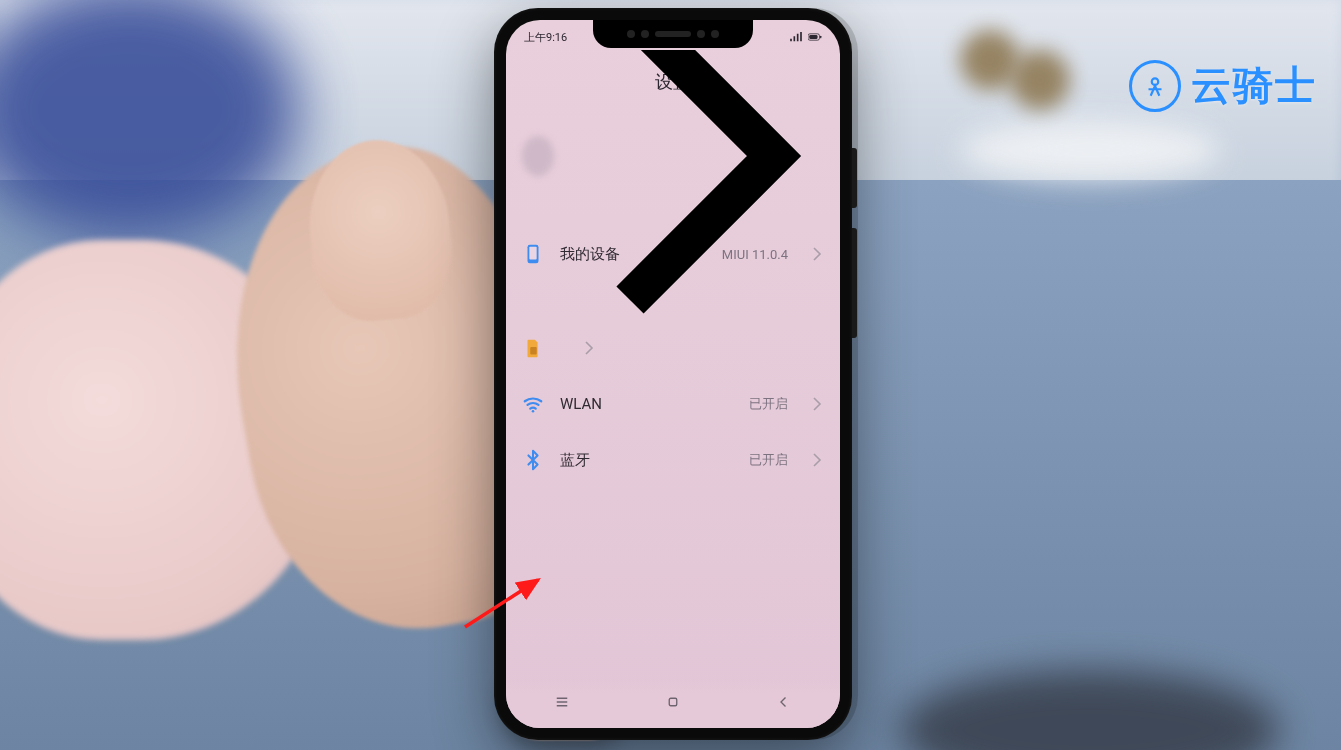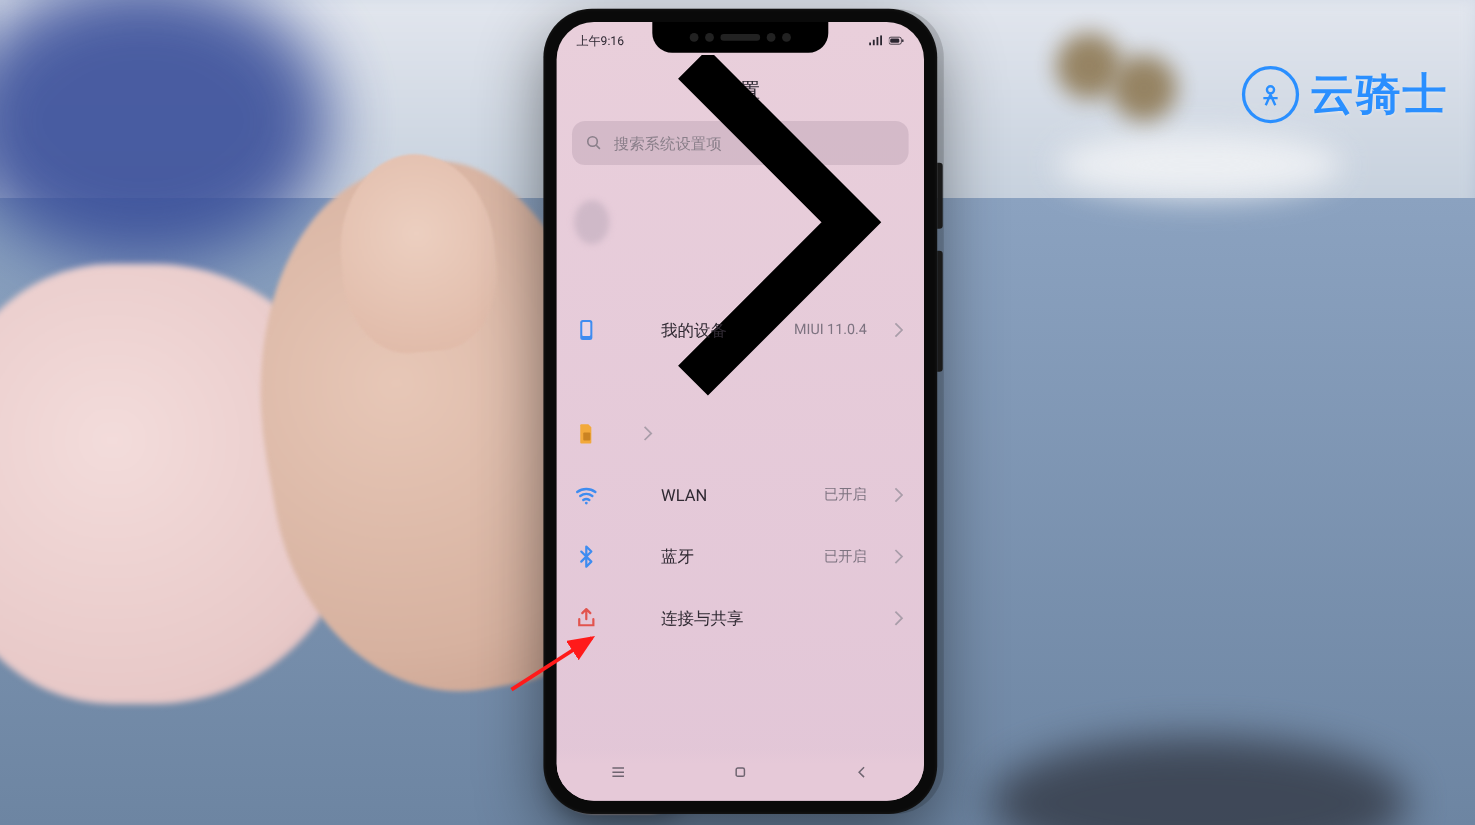--- a/index.html
+++ b/index.html
@@ -210,21 +210,21 @@
     padding: 0 18px 0 16px;
     gap:16px;
     color:#302a33;
     font-size:15px;
     position:relative;
   }
   .row .icn{
     width:22px;height:22px;flex:0 0 22px;
     display:flex;align-items:center;justify-content:center;
   }
-  .row .lbl{flex:1;margin-left:41px;}
+  .row .lbl{flex:1;}
   .row .val{ font-size:13px; color:#7d7380;}
   .row .chev{ width:10px;height:16px; color:#a99da9; margin-left:8px;}
   .gap-lg{ height:28px; }
   .gap-md{ height:14px; }
 
   
   .account-row{
     display:flex;align-items:center;height:64px;
     padding:0 18px 0 16px; gap:14px; position:relative;
   }
@@ -328,27 +328,20 @@
             <rect x="2" y="3" width="13" height="6" rx="2" fill="#2b2630"></rect>
             <rect x="19" y="4" width="2" height="4" rx="1" fill="#2b2630"></rect>
           </svg>
       </div>
     </div>
 
     <div class="content-scroll">
 
       <div class="page-title">设置</div>
 
-      <div class="search-box">
-        <svg class="sicn" viewBox="0 0 24 24" fill="none" stroke="#8a7f8a" stroke-width="2.2">
-            <circle cx="10" cy="10" r="6.5"></circle>
-            <line x1="20" y1="20" x2="15" y2="15"></line>
-          </svg>
-        <input type="text" placeholder="搜索系统设置项" style="">
-      </div>
 
       <div class="gap-md"></div>
 
       <div class="account-row">
         <div class="avatar"></div>
         <div class="acct-text"></div>
         <svg class="chev" viewBox="0 0 10 16">
             <path d="M2 2l6 6-6 6" fill="none" stroke="currentColor" stroke-width="1.6"></path>
           </svg>
       </div>
@@ -406,33 +399,20 @@
             <svg viewBox="0 0 24 24" fill="none" stroke="#3e8cf0" stroke-width="2.2" stroke-linejoin="round" stroke-linecap="round">
                 <path d="M7 7l10 10-5 5V2l5 5L7 17"></path>
               </svg>
           </span>
           <span class="lbl">蓝牙</span>
           <span class="val">已开启</span>
           <svg class="chev" viewBox="0 0 10 16">
               <path d="M2 2l6 6-6 6" fill="none" stroke="currentColor" stroke-width="1.6"></path>
             </svg>
         </div>
-        <div class="row">
-          <span class="icn">
-            <svg viewBox="0 0 24 24" fill="none" stroke="#e2544e" stroke-width="2.2" stroke-linecap="round">
-                <path d="M12 3l4 4M12 3l-4 4M12 3v10"></path>
-                <path d="M5 13v6h14v-6"></path>
-              </svg>
-          </span>
-          <span class="lbl">连接与共享</span>
-          <span class="val"></span>
-          <svg class="chev" viewBox="0 0 10 16">
-              <path d="M2 2l6 6-6 6" fill="none" stroke="currentColor" stroke-width="1.6"></path>
-            </svg>
-        </div>
       </div>
 
       <div class="gap-lg"></div>
 
 
     </div>
 
     <div class="navbar">
       <span>
         <svg viewBox="0 0 24 24" fill="none" stroke="#6e6470" stroke-width="1.8">

